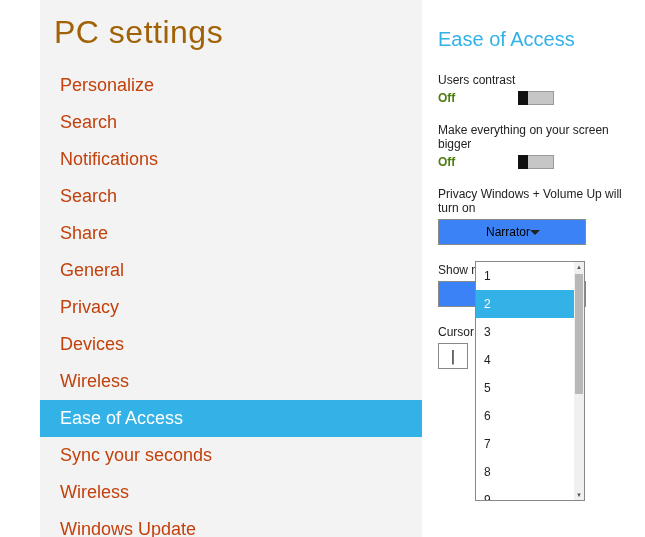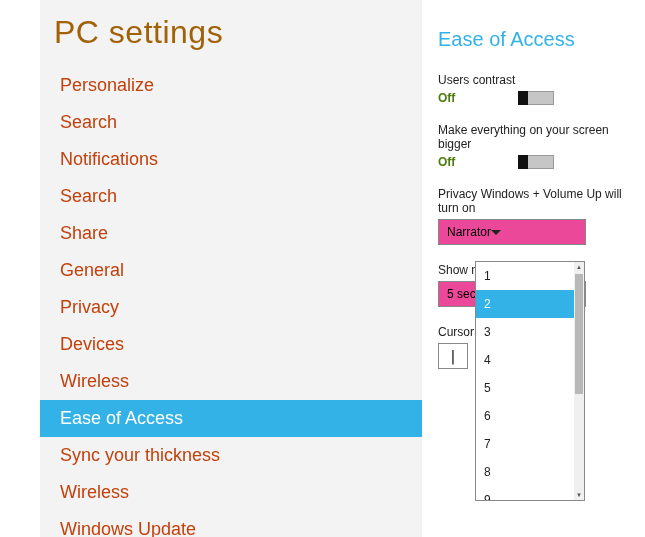--- a/index.html
+++ b/index.html
@@ -82,24 +82,24 @@
       top: -1px;
       left: -1px;
       width: 10px;
       height: 14px;
       background: #111;
     }
     .select-box {
       width: 148px;
       height: 26px;
       border: 1px solid #888;
-      background: #ec4899;
-      display: flex;
-      align-items: center;
-      justify-content: flex-start;
+      background: #3b82f6;
+      display: flex;
+      align-items: center;
+      justify-content: center;
       padding: 0 6px 0 8px;
       font-size: 12px;
       cursor: pointer;
     }
     .chevron {
       width: 0;
       height: 0;
       border-left: 5px solid transparent;
       border-right: 5px solid transparent;
       border-top: 5px solid #222;
@@ -185,21 +185,21 @@
         <div class="sidebar-item">Personalize</div>
         <div class="sidebar-item">Search</div>
         <div class="sidebar-item">Notifications</div>
         <div class="sidebar-item">Search</div>
         <div class="sidebar-item">Share</div>
         <div class="sidebar-item">General</div>
         <div class="sidebar-item">Privacy</div>
         <div class="sidebar-item">Devices</div>
         <div class="sidebar-item">Wireless</div>
         <div class="sidebar-item active">Ease of Access</div>
-        <div class="sidebar-item">Sync your thickness</div>
+        <div class="sidebar-item">Sync your seconds</div>
         <div class="sidebar-item">Wireless</div>
         <div class="sidebar-item">Windows Update</div>
       </div>
   </div>
 
   <div class="main">
     <div class="main-title">Ease of Access</div>
 
     <div class="setting-block">
       <div class="setting-label">Users contrast</div>

